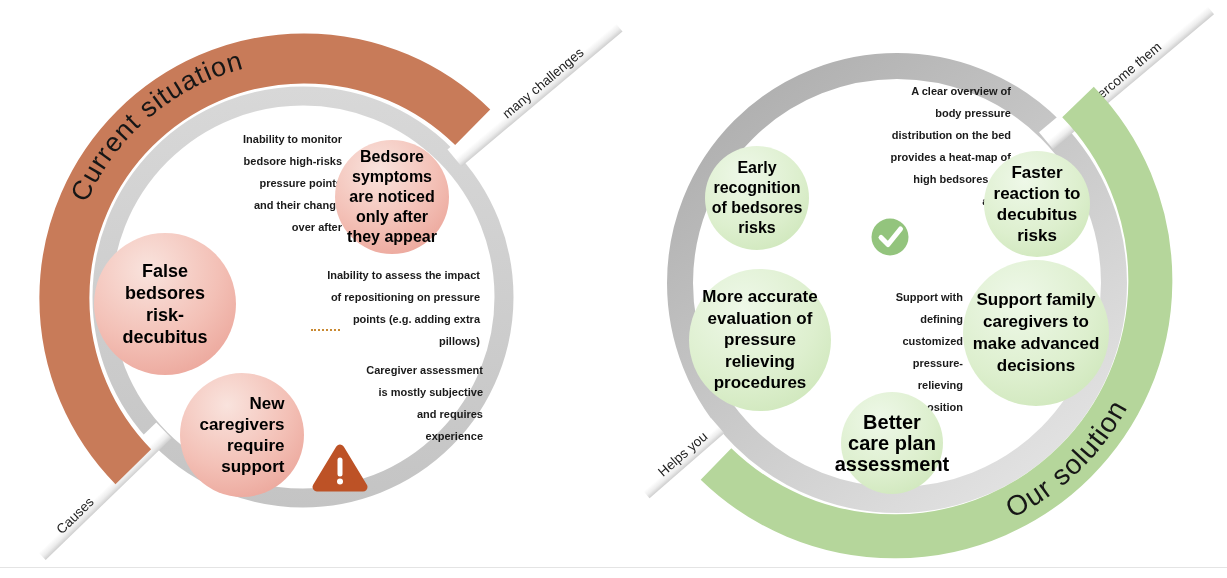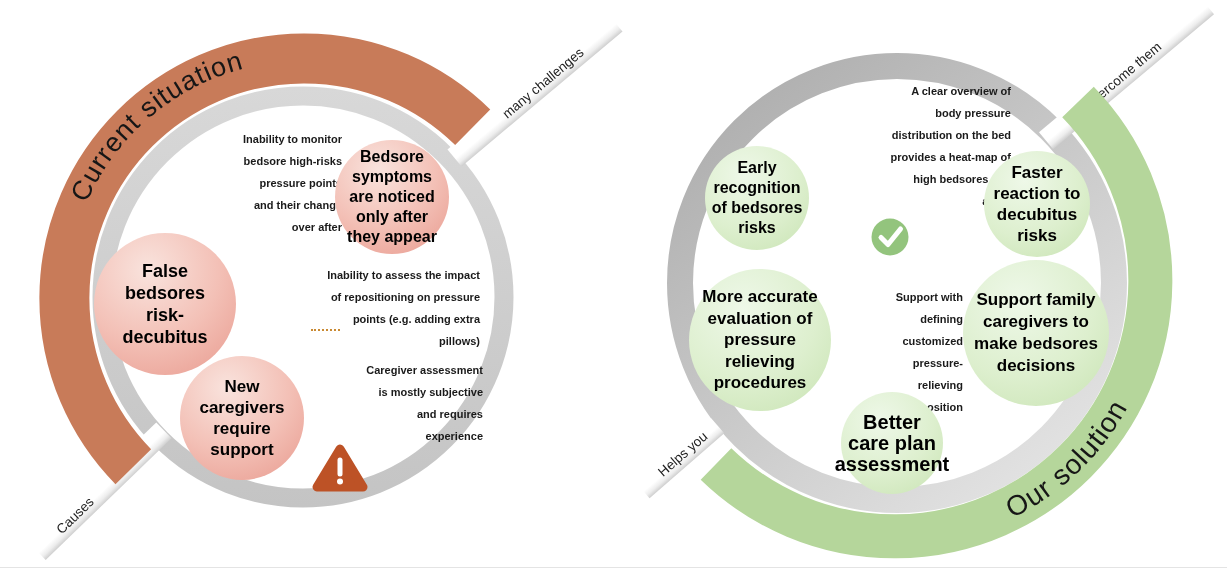--- a/index.html
+++ b/index.html
@@ -119,21 +119,21 @@
 bedsores
 risk-
 decubitus</div>
 
   <div class="txt" style="left:240px;top:264px;width:240px;">Inability to assess the impact
 of repositioning on pressure
 points (e.g. adding extra
 pillows)</div>
   <div class="squiggle" style="left:311px;top:328px;width:29px;"></div>
 
-  <div class="bubble pink" style="left:180px;top:356px;width:124px;height:124px;">New
+  <div class="bubble pink" style="left:180px;top:373px;width:124px;height:124px;text-align:right;">New
 caregivers
 require
 support</div>
 
   <div class="txt" style="left:293px;top:359px;width:190px;">Caregiver assessment
 is mostly subjective
 and requires
 experience</div>
 
   <div class="txt" style="left:795px;top:80px;width:216px;">A clear overview of
@@ -161,21 +161,21 @@
 position</div>
 
   <div class="bubble green" style="left:689px;top:269px;width:142px;height:142px;line-height:21.5px;">More accurate
 evaluation of
 pressure
 relieving
 procedures</div>
 
   <div class="bubble green" style="left:963px;top:260px;width:146px;height:146px;line-height:22px;">Support family
 caregivers to
-make bedsores
+make advanced
 decisions</div>
 
   <div class="bubble green" style="left:841px;top:392px;width:102px;height:102px;font-size:20px;">Better
 care plan
 assessment</div>
 
   <div class="bottom-line"></div>
 </div>
 
 </body></html>

